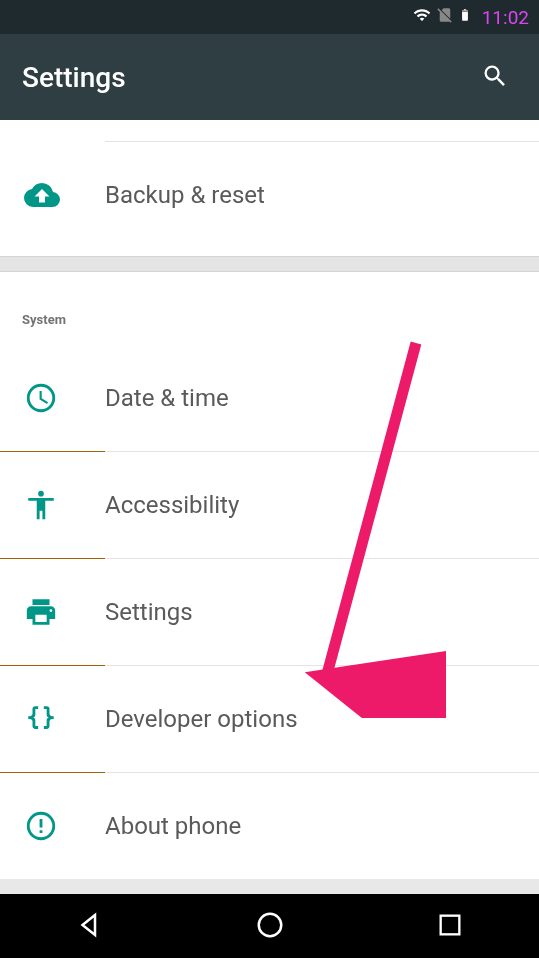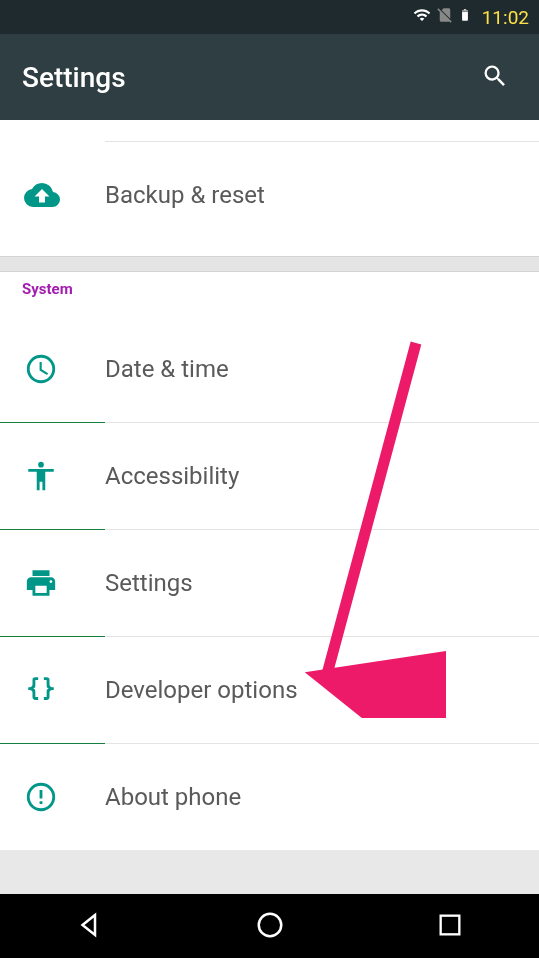--- a/index.html
+++ b/index.html
@@ -15,21 +15,21 @@
       height: 34px;
       background: #1e2a2e;
       display: flex;
       justify-content: flex-end;
       align-items: center;
       padding-right: 10px;
       gap: 6px;
       color: #fff;
     }
     .status-icons { display: flex; align-items: center; gap: 4px; }
-    .clock { font-size: 19px; font-weight: 400; color: #fde047; margin-left: 4px; }
+    .clock { font-size: 19px; font-weight: 400; color: #d946ef; margin-left: 4px; }
     .app-bar {
       height: 86px;
       background: #2f3e42;
       display: flex;
       align-items: center;
       justify-content: space-between;
       padding: 0 22px;
     }
     .app-title { color: #fff; font-size: 28px; font-weight: 500; }
     .search-btn { background: none; border: none; cursor: pointer; padding: 8px; }
@@ -63,26 +63,26 @@
       color: #5a5a5a;
       flex: 1;
     }
     .row-border {
       border-bottom: 1px solid #e4e4e4;
       margin-left: 105px;
     }
     .gap { height: 16px; background: #e4e4e4; border-top: 1px solid #d4d4d4; border-bottom: 1px solid #d4d4d4;}
     .section-header {
       background: #fff;
-      color: #a21caf;
-      font-size: 15px;
+      color: #737373;
+      font-size: 13px;
       font-weight: 700;
-      padding: 8px 22px 18px 22px;
-    }
-    .section-body { background: #15803d; }
+      padding: 40px 22px 18px 22px;
+    }
+    .section-body { background: #a16207; }
     .last-row { }
     .nav-bar {
       height: 64px;
       background: #000;
       display: flex;
       justify-content: space-around;
       align-items: center;
     }
     .nav-btn { background: none; border: none; padding: 12px 40px; cursor: pointer; }
     .teal { fill: #009688; }

